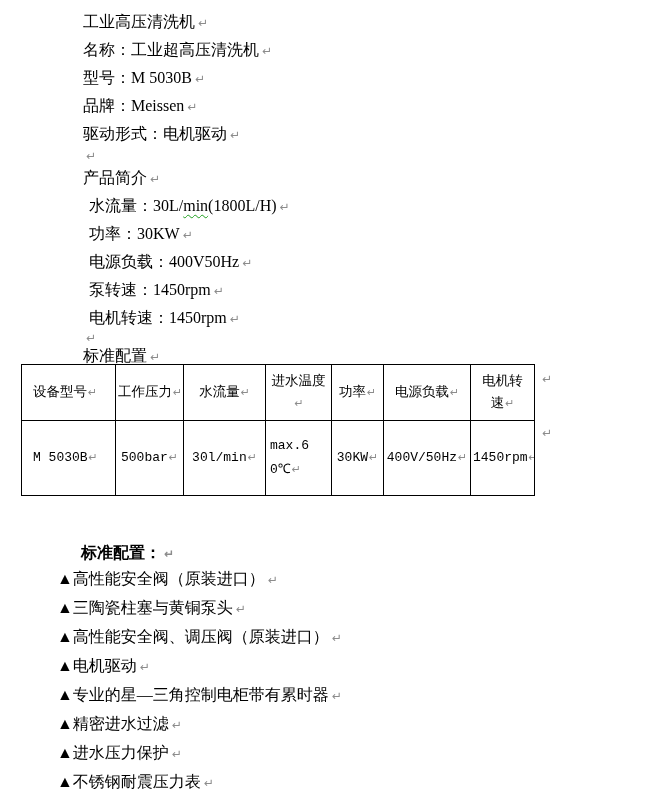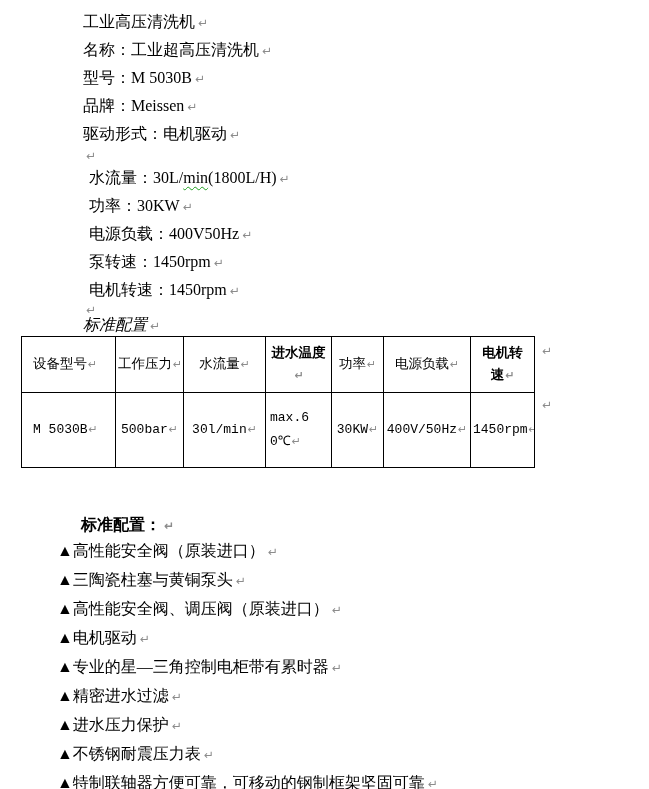--- a/index.html
+++ b/index.html
@@ -8,21 +8,21 @@
     font-family:"Liberation Serif","DejaVu Serif",serif;
     color:#000;
   }
   .page{width:649px;height:789px;position:relative;}
   
   .top{padding:8px 0 0 83px;}
   .line{height:28px;line-height:28px;font-size:16px;white-space:nowrap;}
   .line.spec{padding-left:6px;}
   .pline{height:16px;line-height:16px;font-size:12px;}
   .pline2{height:12px;line-height:12px;font-size:12px;}
-  .sect{height:20px;line-height:17px;font-size:16px;font-style:italic;}
+  .sect{height:20px;line-height:24px;font-size:16px;}
   .pmark{
     color:#8c8c8c;font-size:12px;margin-left:3px;
     font-family:"DejaVu Sans","Liberation Sans",sans-serif;
   }
   .squiggle{
     text-decoration:underline;
     text-decoration-style:wavy;
     text-decoration-color:#1e9e1e;
     text-decoration-thickness:1px;
     text-underline-offset:3px;
@@ -30,21 +30,21 @@
   }
   
   .tblwrap{position:relative;margin-left:21px;width:560px;}
   table{border-collapse:collapse;table-layout:fixed;width:513px;}
   td,th{border:1px solid #000;overflow:hidden;}
   th{
     font-weight:normal;font-size:13.5px;text-align:center;vertical-align:middle;
     height:51px;padding:2px 2px;line-height:22px;white-space:nowrap;
     font-family:"Liberation Serif","DejaVu Serif",serif;
   }
-  th.wrap{white-space:normal;padding:2px 5px;word-break:break-all;font-weight:bold;}
+  th.wrap{white-space:normal;padding:2px 5px;word-break:break-all;}
   th.c1{text-align:left;padding-left:11px;}
   td{
     font-family:"Liberation Mono","DejaVu Sans Mono",monospace;
     font-size:13px;text-align:center;vertical-align:middle;
     height:58px;padding:8px 2px;white-space:nowrap;line-height:24px;
   }
   td.c1{text-align:left;padding-left:11px;}
   td.c4{text-align:left;padding:2px 4px;white-space:normal;word-break:break-all;}
   td .pmark{font-size:11px;margin-left:1px;}
   th .pmark{font-size:11px;margin-left:1px;}
@@ -64,20 +64,21 @@
 
   <div class="top">
     <div class="line"><span>工业高压清洗机</span><span class="pmark">↵</span></div>
     <div class="line"><span>名称：工业超高压清洗机</span><span class="pmark">↵</span></div>
     <div class="line"><span>型号：M 5030B</span><span class="pmark">↵</span></div>
     <div class="line"><span>品牌：Meissen</span><span class="pmark">↵</span></div>
     <div class="line"><span>驱动形式：电机驱动</span><span class="pmark">↵</span></div>
 
     <div class="pline"><span class="pmark">↵</span></div>
 
+    <div class="line"><span>产品简介</span><span class="pmark">↵</span></div>
     <div class="line spec"><span>水流量：30L/</span><span class="squiggle">min</span><span>(1800L/H)</span><span class="pmark">↵</span></div>
     <div class="line spec"><span>功率：30KW</span><span class="pmark">↵</span></div>
     <div class="line spec"><span>电源负载：400V50Hz</span><span class="pmark">↵</span></div>
     <div class="line spec"><span>泵转速：1450rpm</span><span class="pmark">↵</span></div>
     <div class="line spec"><span>电机转速：1450rpm</span><span class="pmark">↵</span></div>
 
     <div class="pline2"><span class="pmark">↵</span></div>
 
     <div class="sect"><span>标准配置</span><span class="pmark">↵</span></div>
   </div>

